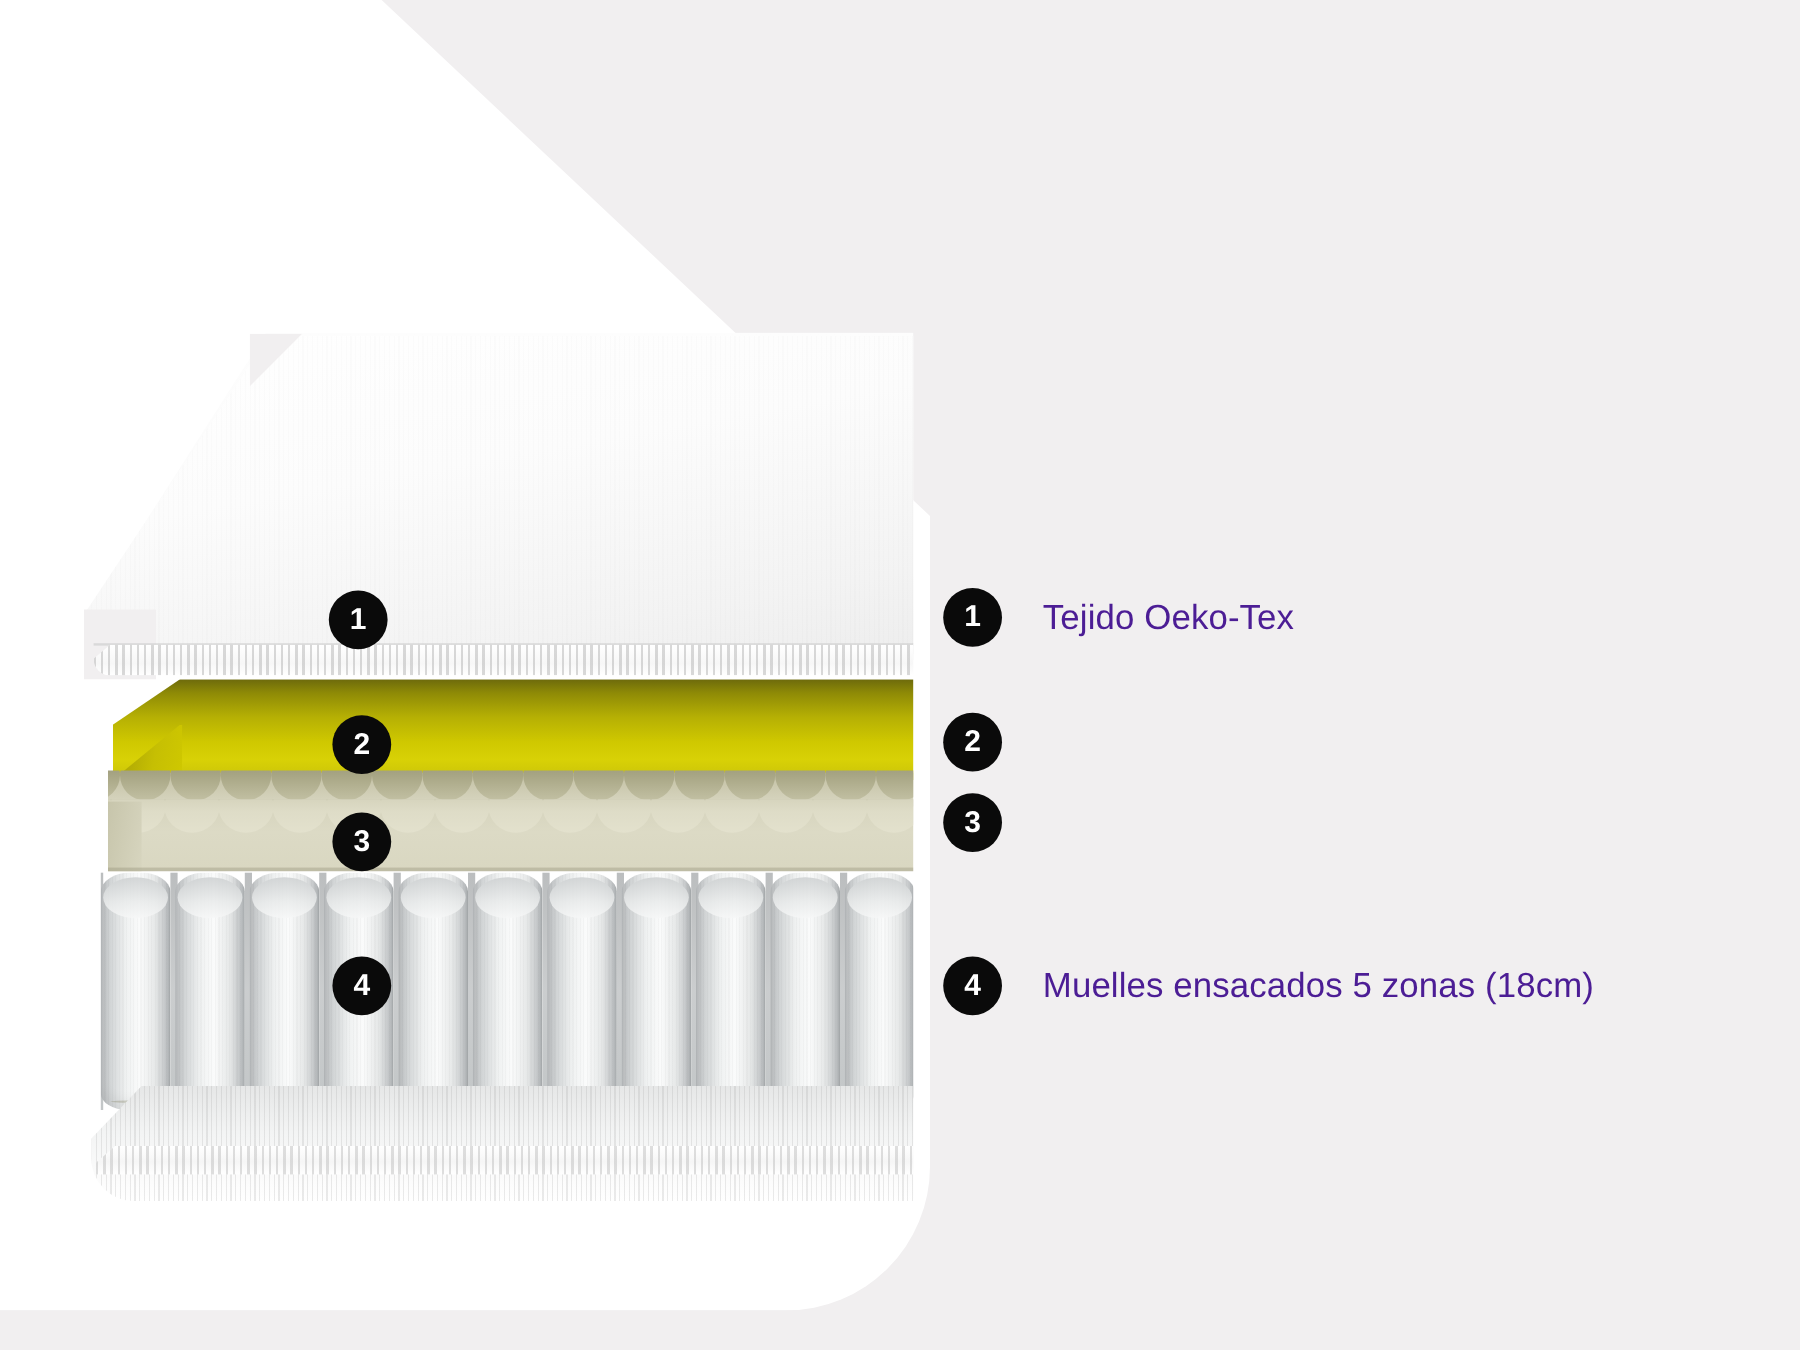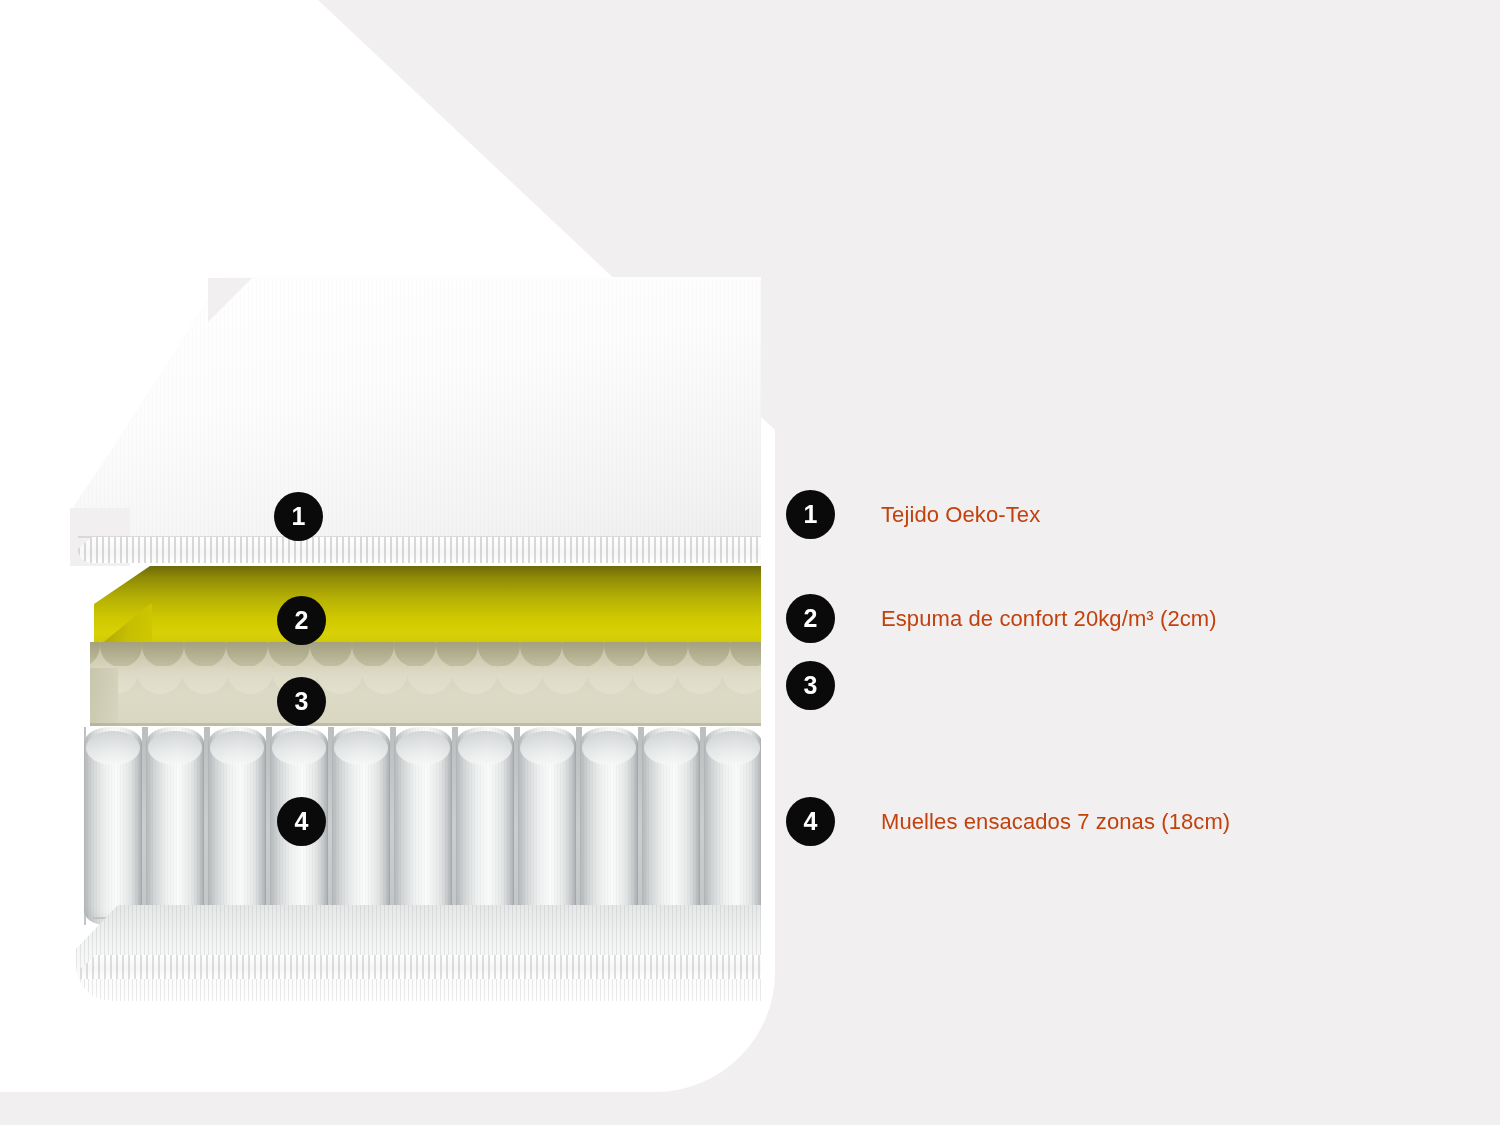--- a/index.html
+++ b/index.html
@@ -348,24 +348,24 @@
     left: 0;
   }
   .badge-legend {
     width: 49px;
     height: 49px;
     font-size: 25px;
     flex: 0 0 auto;
     position: relative;
   }
   .legend-text {
-    margin-left: 46px;
-    font-size: 22px;
+    margin-left: 34px;
+    font-size: 29px;
     line-height: 36px;
-    color: #c2410c;
+    color: #4c1d95;
     font-weight: 400;
     letter-spacing: 0.1px;
     max-width: 560px;
     padding-top: 7px;
   }
 </style>
 </head>
 <body>
 
 <div id="stage">
@@ -465,27 +465,26 @@
 
   <div id="legend">
 
     <div class="legend-row" style="top:490px;">
       <div class="badge badge-legend">1</div>
       <div class="legend-text">Tejido Oeko-Tex</div>
     </div>
 
     <div class="legend-row" style="top:594px;">
       <div class="badge badge-legend">2</div>
-      <div class="legend-text">Espuma de confort 20kg/m³ (2cm)</div>
     </div>
 
     <div class="legend-row" style="top:661px;">
       <div class="badge badge-legend">3</div>
     </div>
 
     <div class="legend-row" style="top:797px;">
       <div class="badge badge-legend">4</div>
-      <div class="legend-text">Muelles ensacados 7 zonas (18cm)</div>
+      <div class="legend-text">Muelles ensacados 5 zonas (18cm)</div>
     </div>
 
   </div>
 
 </div>
 
 </body></html>

